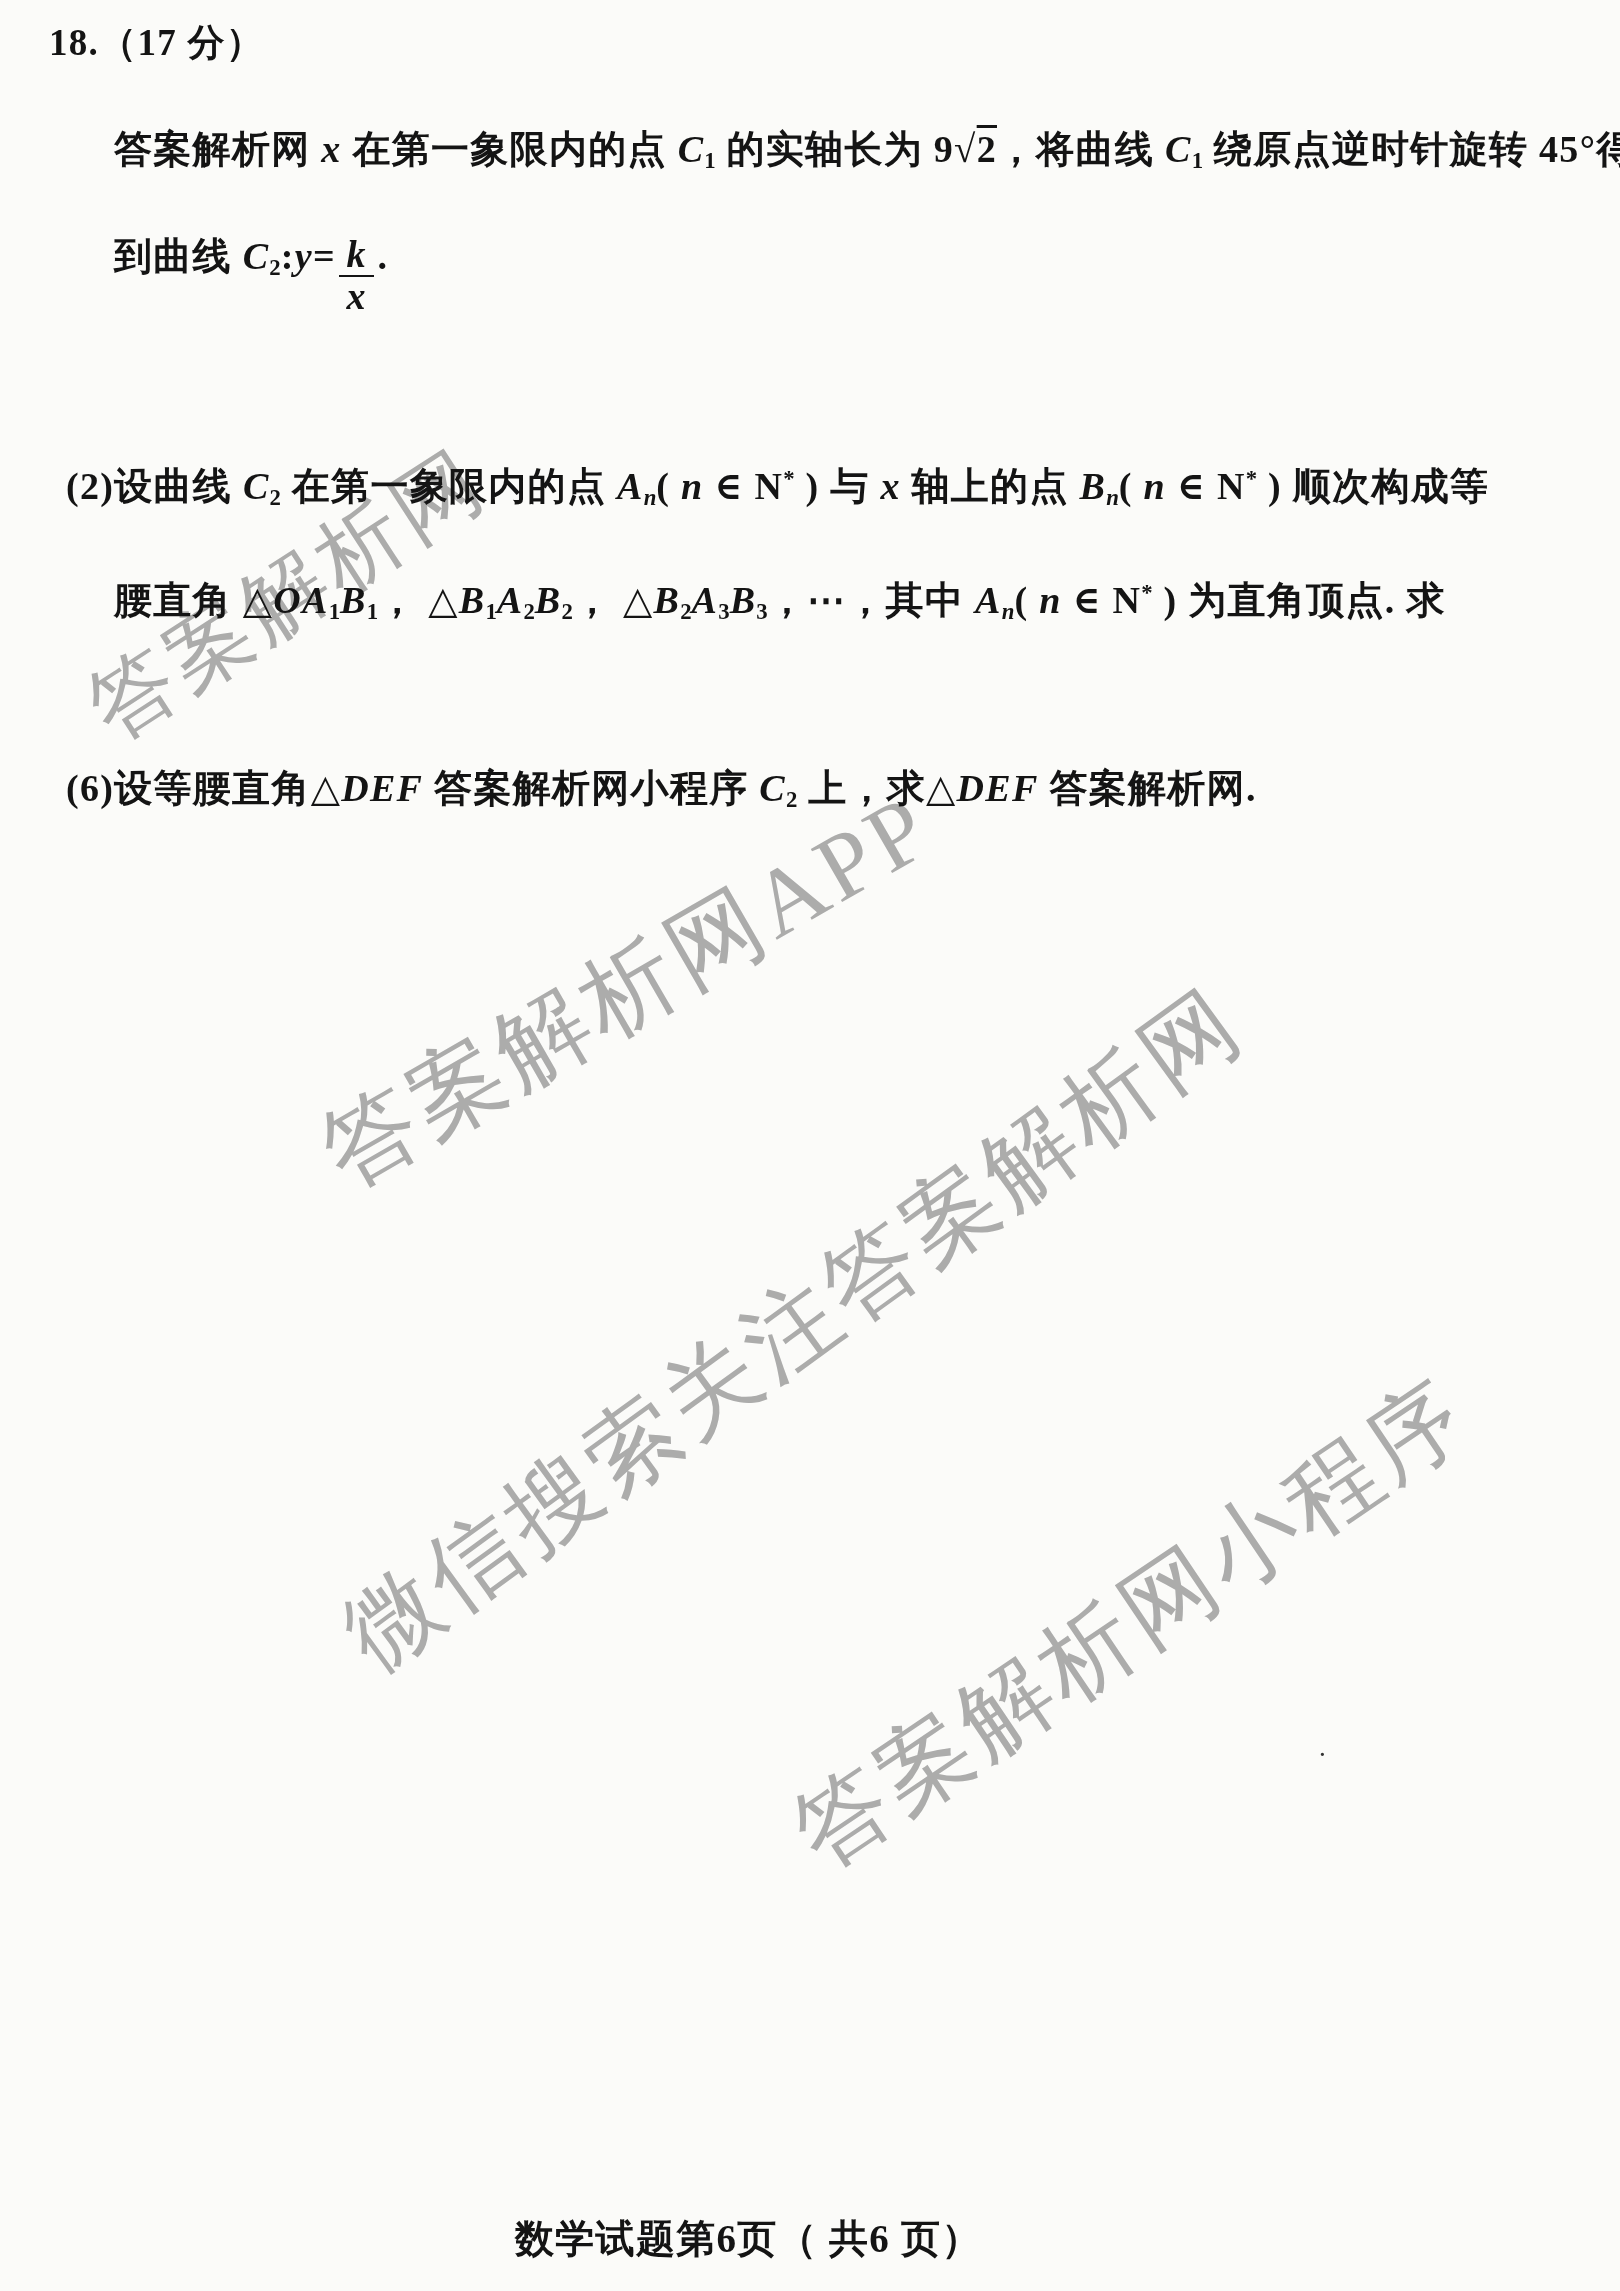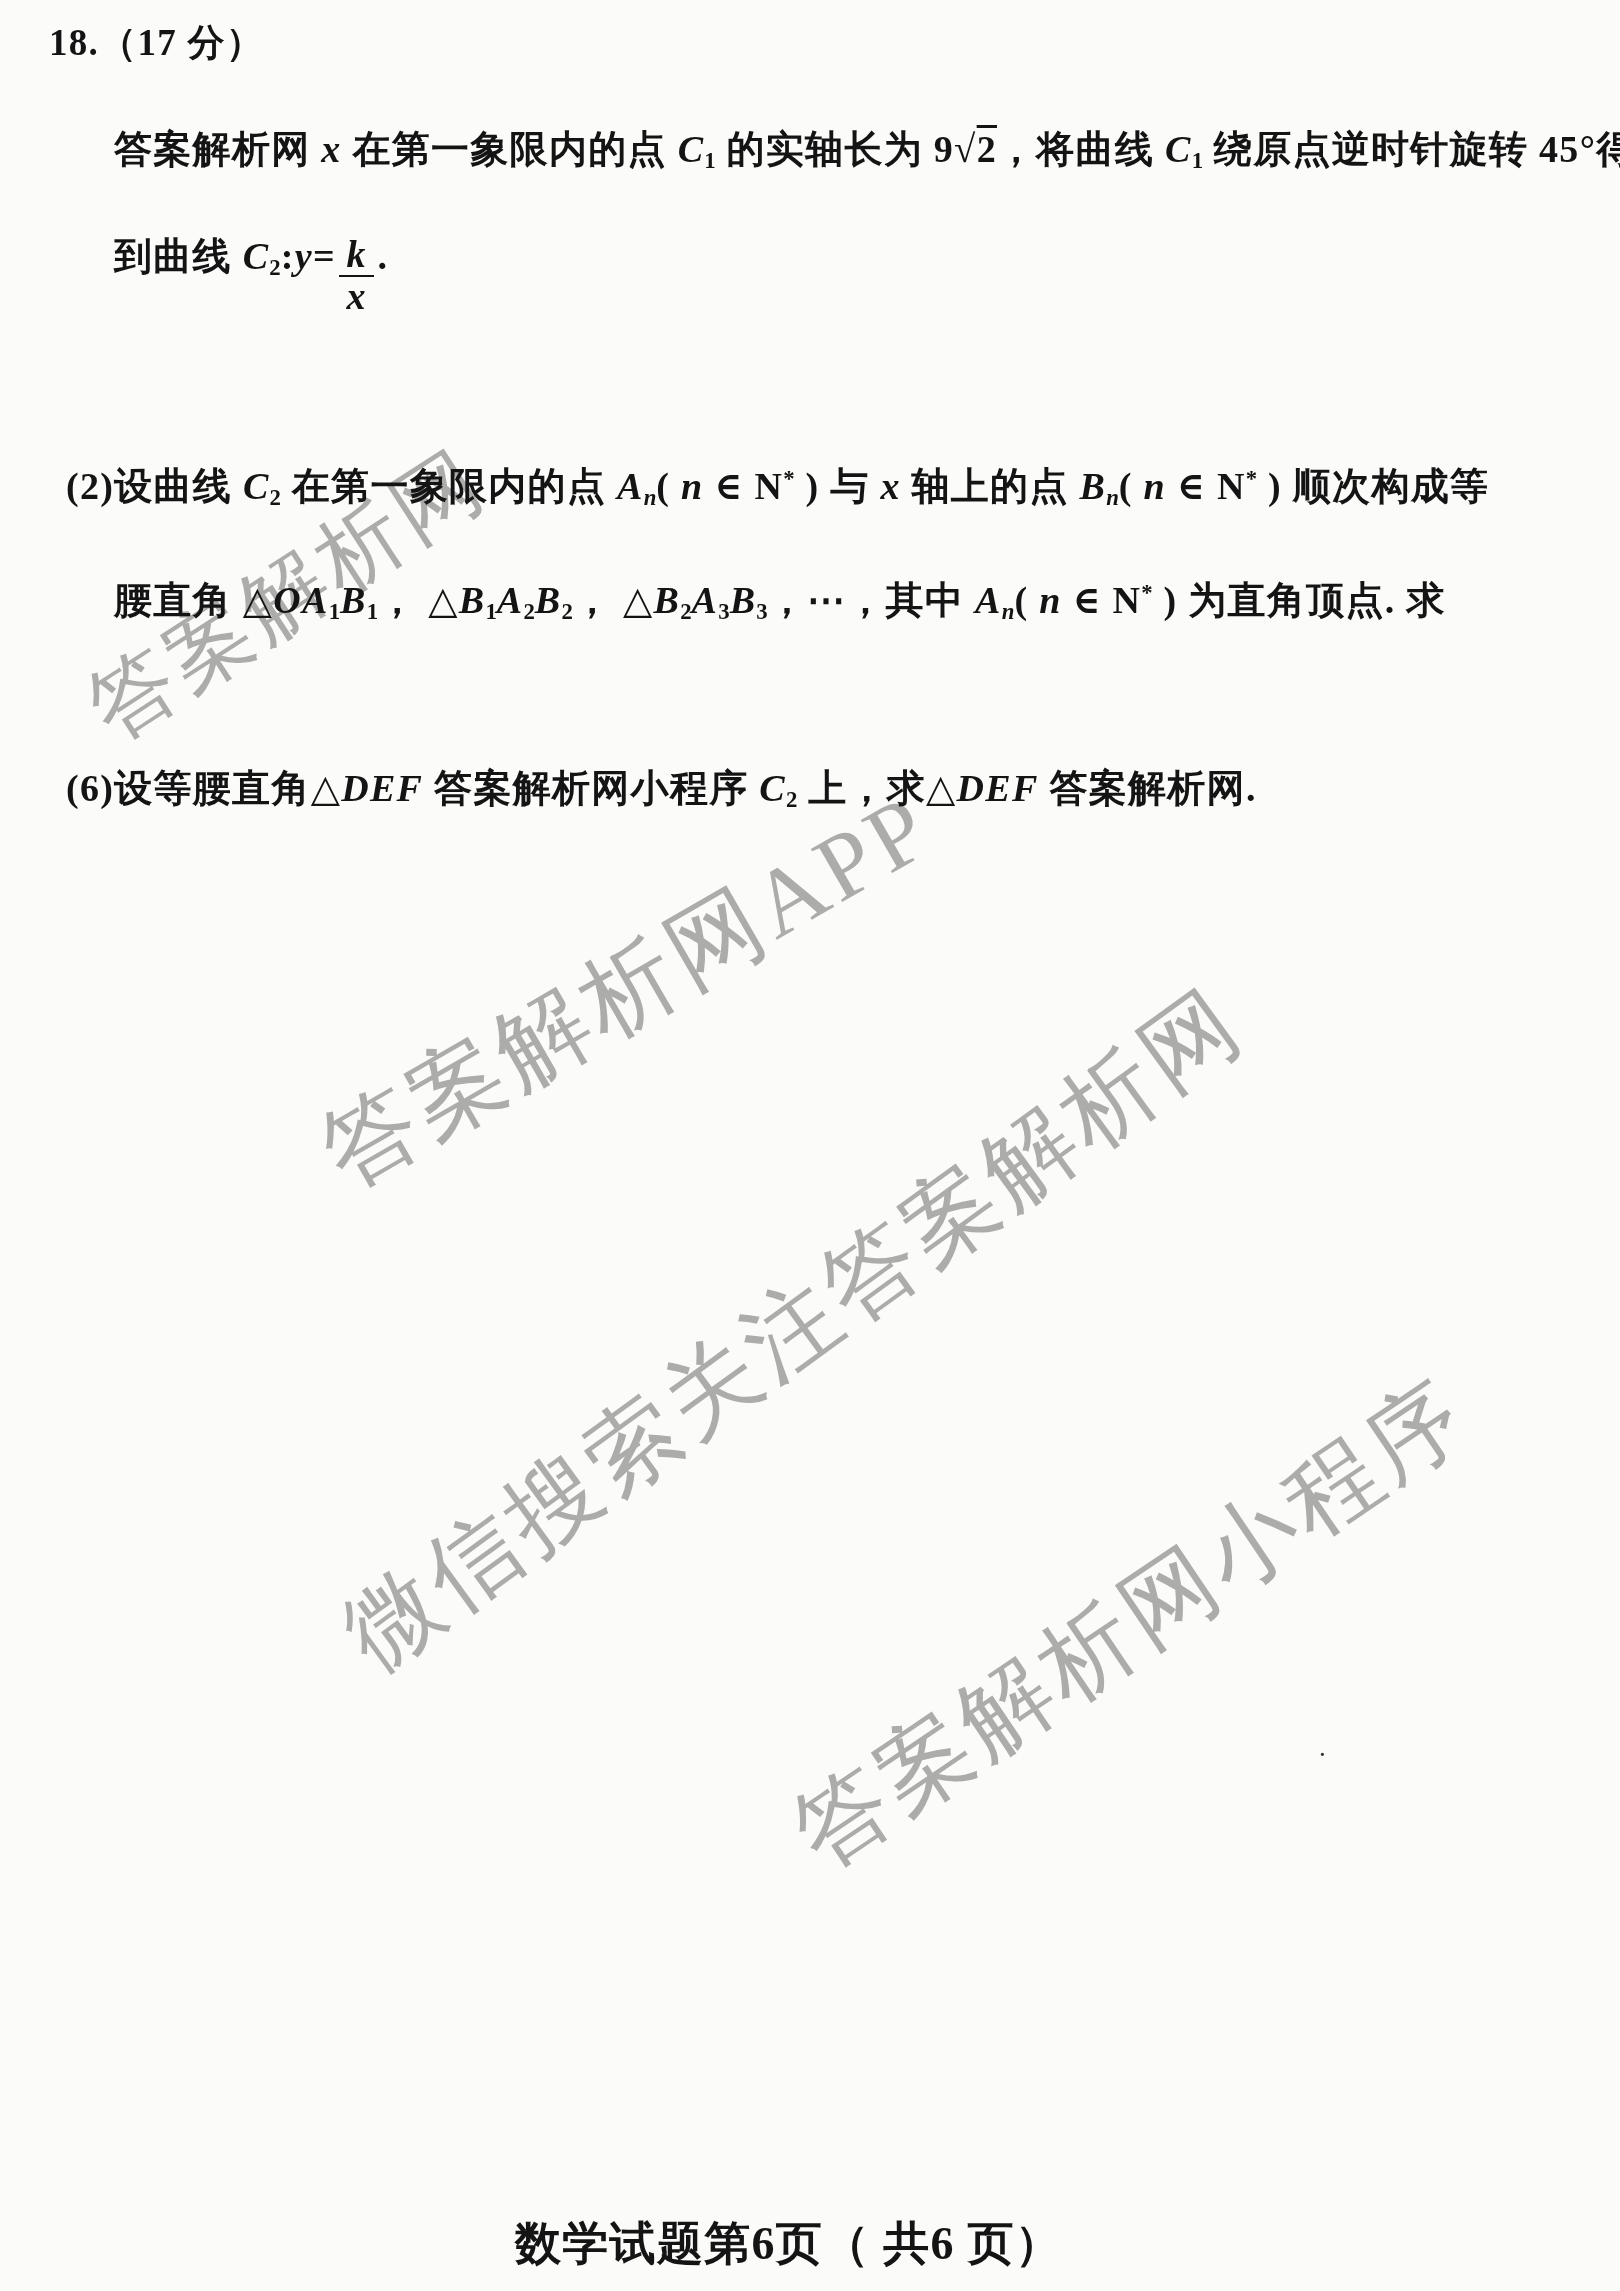--- a/index.html
+++ b/index.html
@@ -20,21 +20,21 @@
   .tline{
     position:absolute;
     white-space:nowrap;
     font-size:38px;
     font-weight:600;
     letter-spacing:1.3px;
     line-height:1.25;
     z-index:3;
   }
   .title-line{font-size:37px;font-weight:700;}
-  .footer-line{font-size:46px;font-weight:700;}
+  .footer-line{font-size:39px;font-weight:700;}
   .seg-i{font-style:italic;font-weight:600;}
   .seg-b{font-weight:800;}
   .seg-sub{font-size:0.6em;vertical-align:-0.28em;letter-spacing:0;}
   .seg-sup{font-size:0.6em;vertical-align:0.55em;letter-spacing:0;}
   .seg-rad{font-size:1.02em;}
   .seg-ovl{text-decoration:overline;}
   .frac{
     display:inline-block;
     text-align:center;
     vertical-align:-1.05em;

